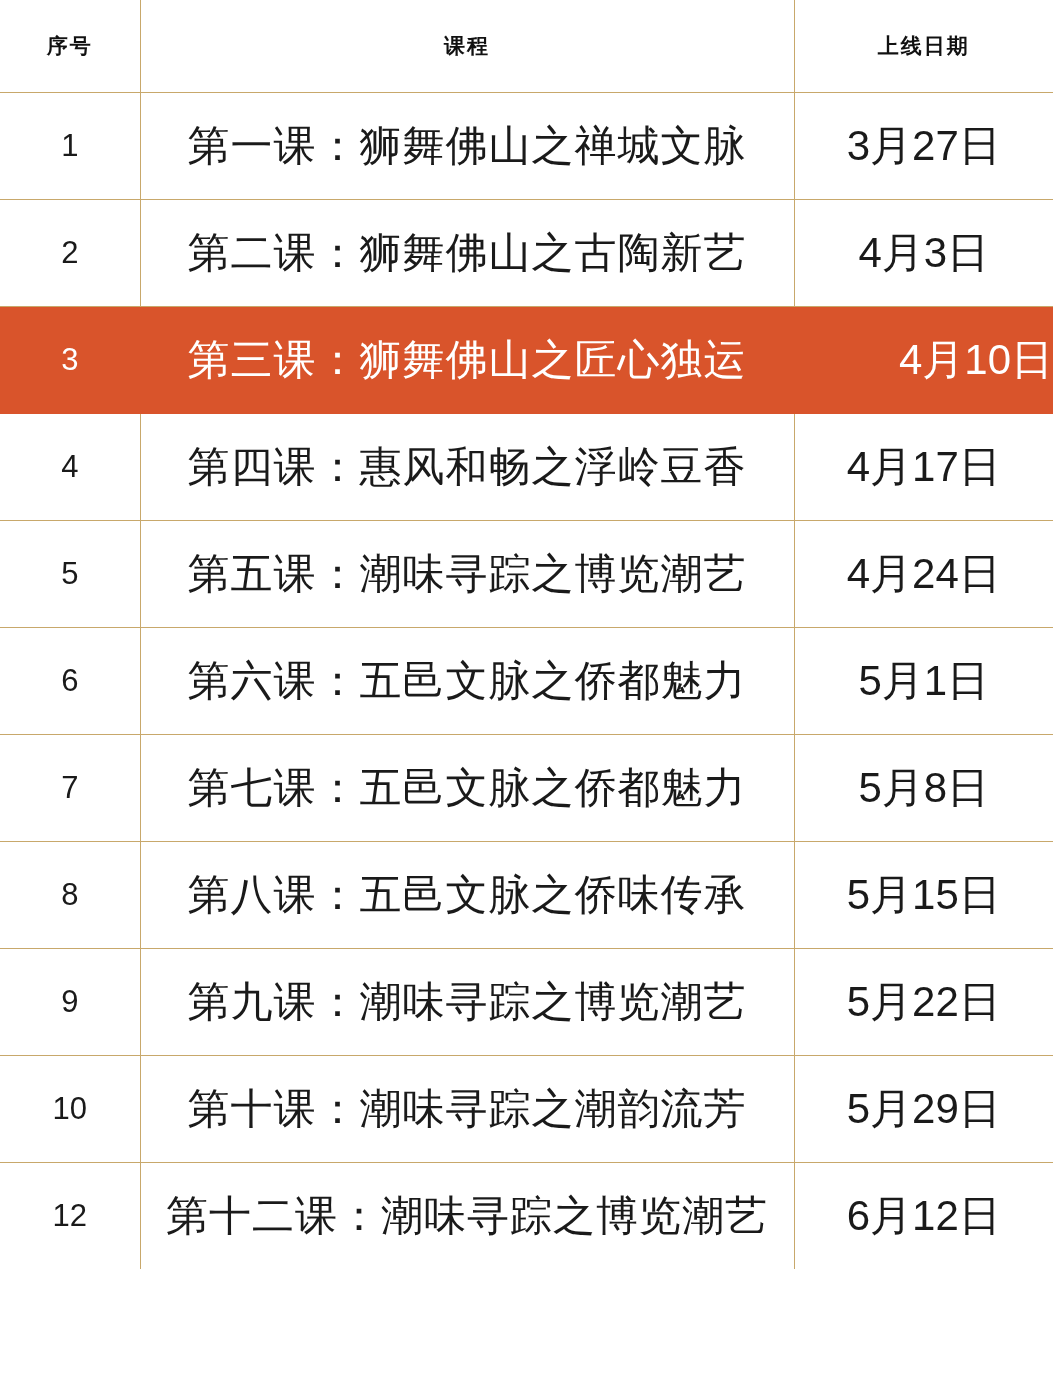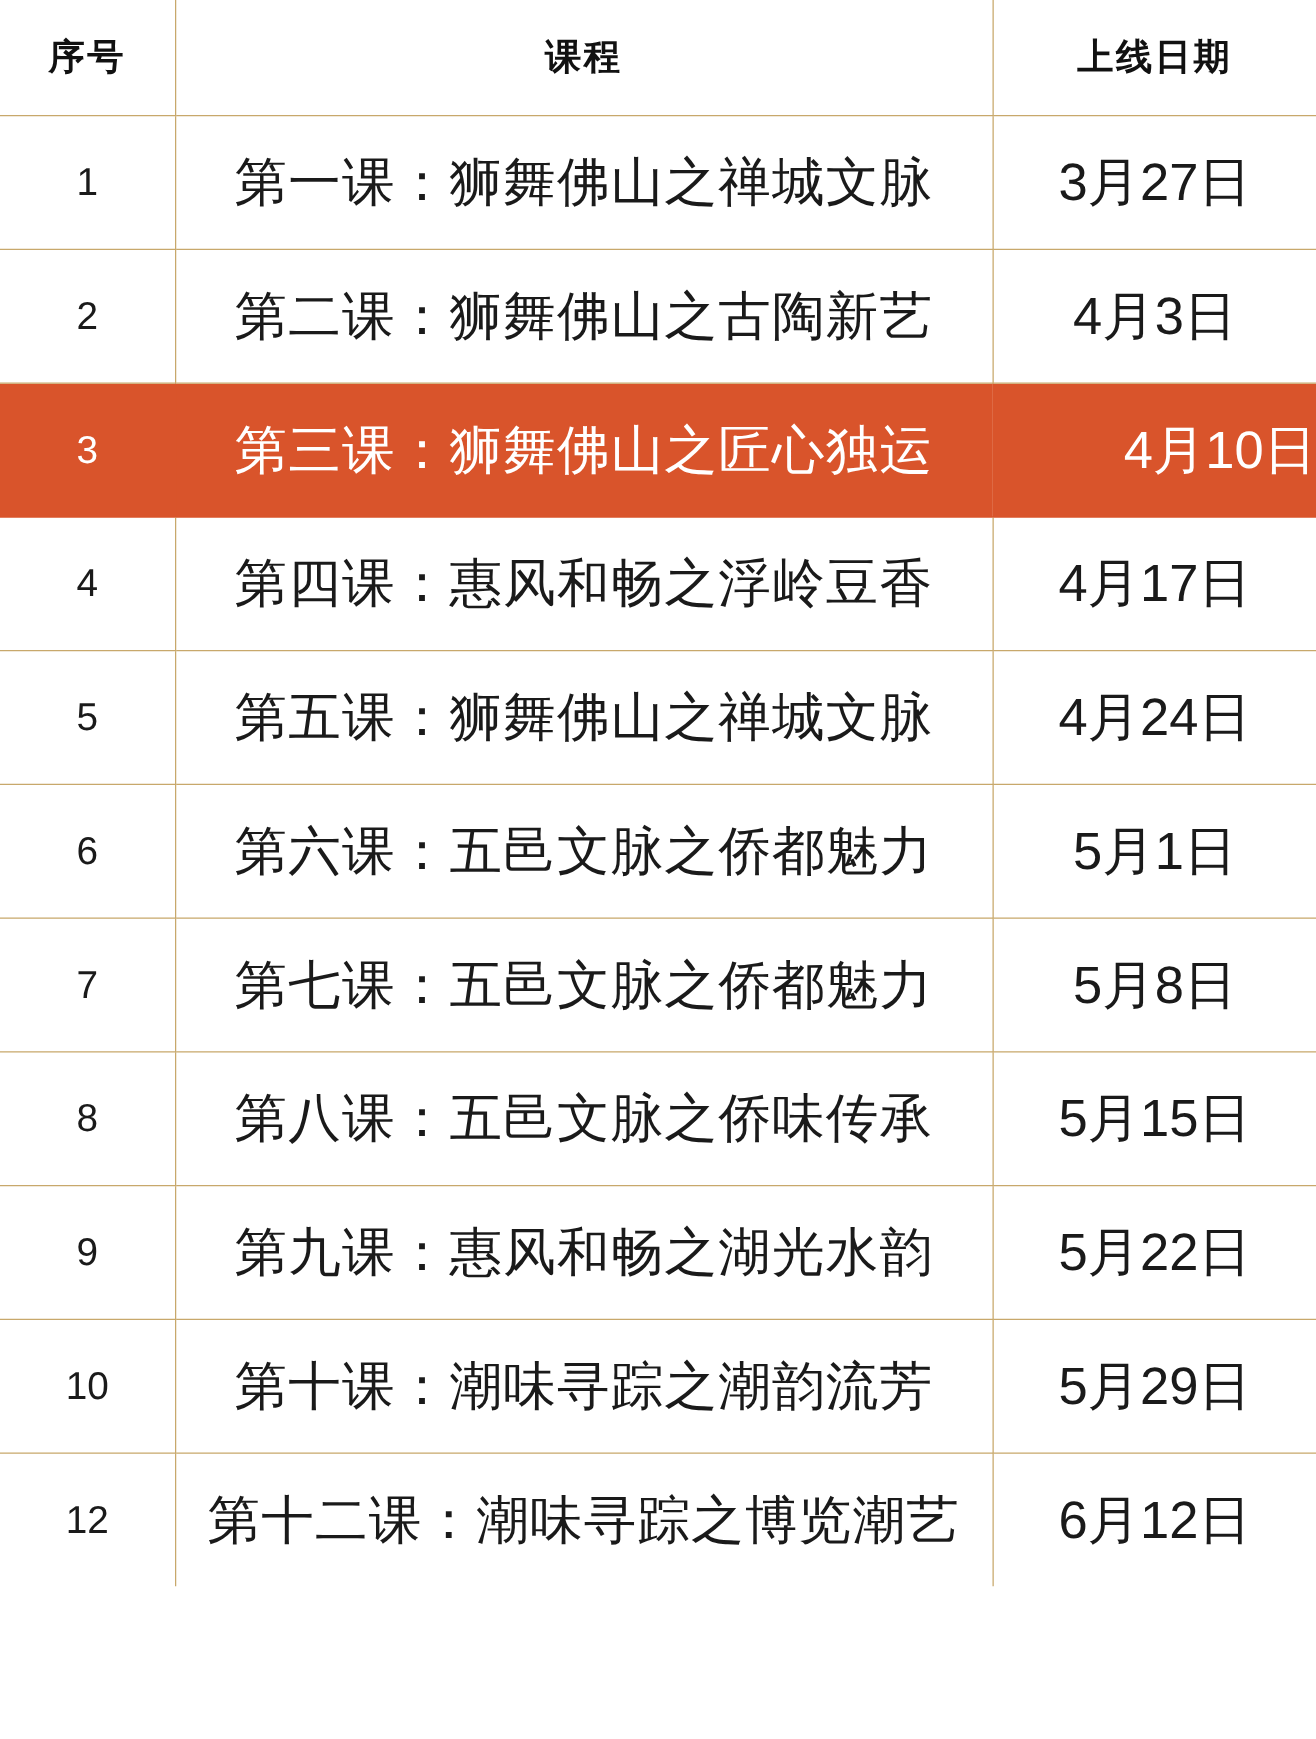--- a/index.html
+++ b/index.html
@@ -24,21 +24,21 @@
 
   .schedule-table th,
   .schedule-table td {
     border: 1px solid #c8a86b;
     text-align: center;
     vertical-align: middle;
     padding: 0;
   }
   .schedule-table thead th {
     height: 92px;
-    font-size: 29px;
+    font-size: 21px;
     font-weight: bold;
     letter-spacing: 2px;
     border-top: none;
     color: #111111;
   }
   .schedule-table tbody td {
     height: 106px;
     font-size: 42px;
     font-weight: normal;
     color: #1a1a1a;
@@ -108,41 +108,41 @@
         <td class="cell-course">第三课：狮舞佛山之匠心独运</td>
         <td class="cell-date">4月10日</td>
       </tr>
       <tr>
         <td class="cell-index">4</td>
         <td class="cell-course">第四课：惠风和畅之浮岭豆香</td>
         <td class="cell-date">4月17日</td>
       </tr>
       <tr>
         <td class="cell-index">5</td>
-        <td class="cell-course">第五课：狮舞佛山之禅城文脉</td>
+        <td class="cell-course">第五课：潮味寻踪之博览潮艺</td>
         <td class="cell-date">4月24日</td>
       </tr>
       <tr>
         <td class="cell-index">6</td>
         <td class="cell-course">第六课：五邑文脉之侨都魅力</td>
         <td class="cell-date">5月1日</td>
       </tr>
       <tr>
         <td class="cell-index">7</td>
         <td class="cell-course">第七课：五邑文脉之侨都魅力</td>
         <td class="cell-date">5月8日</td>
       </tr>
       <tr>
         <td class="cell-index">8</td>
         <td class="cell-course">第八课：五邑文脉之侨味传承</td>
         <td class="cell-date">5月15日</td>
       </tr>
       <tr>
         <td class="cell-index">9</td>
-        <td class="cell-course">第九课：惠风和畅之湖光水韵</td>
+        <td class="cell-course">第九课：潮味寻踪之博览潮艺</td>
         <td class="cell-date">5月22日</td>
       </tr>
       <tr>
         <td class="cell-index">10</td>
         <td class="cell-course">第十课：潮味寻踪之潮韵流芳</td>
         <td class="cell-date">5月29日</td>
       </tr>
       <tr>
         <td class="cell-index">12</td>
         <td class="cell-course">第十二课：潮味寻踪之博览潮艺</td>

